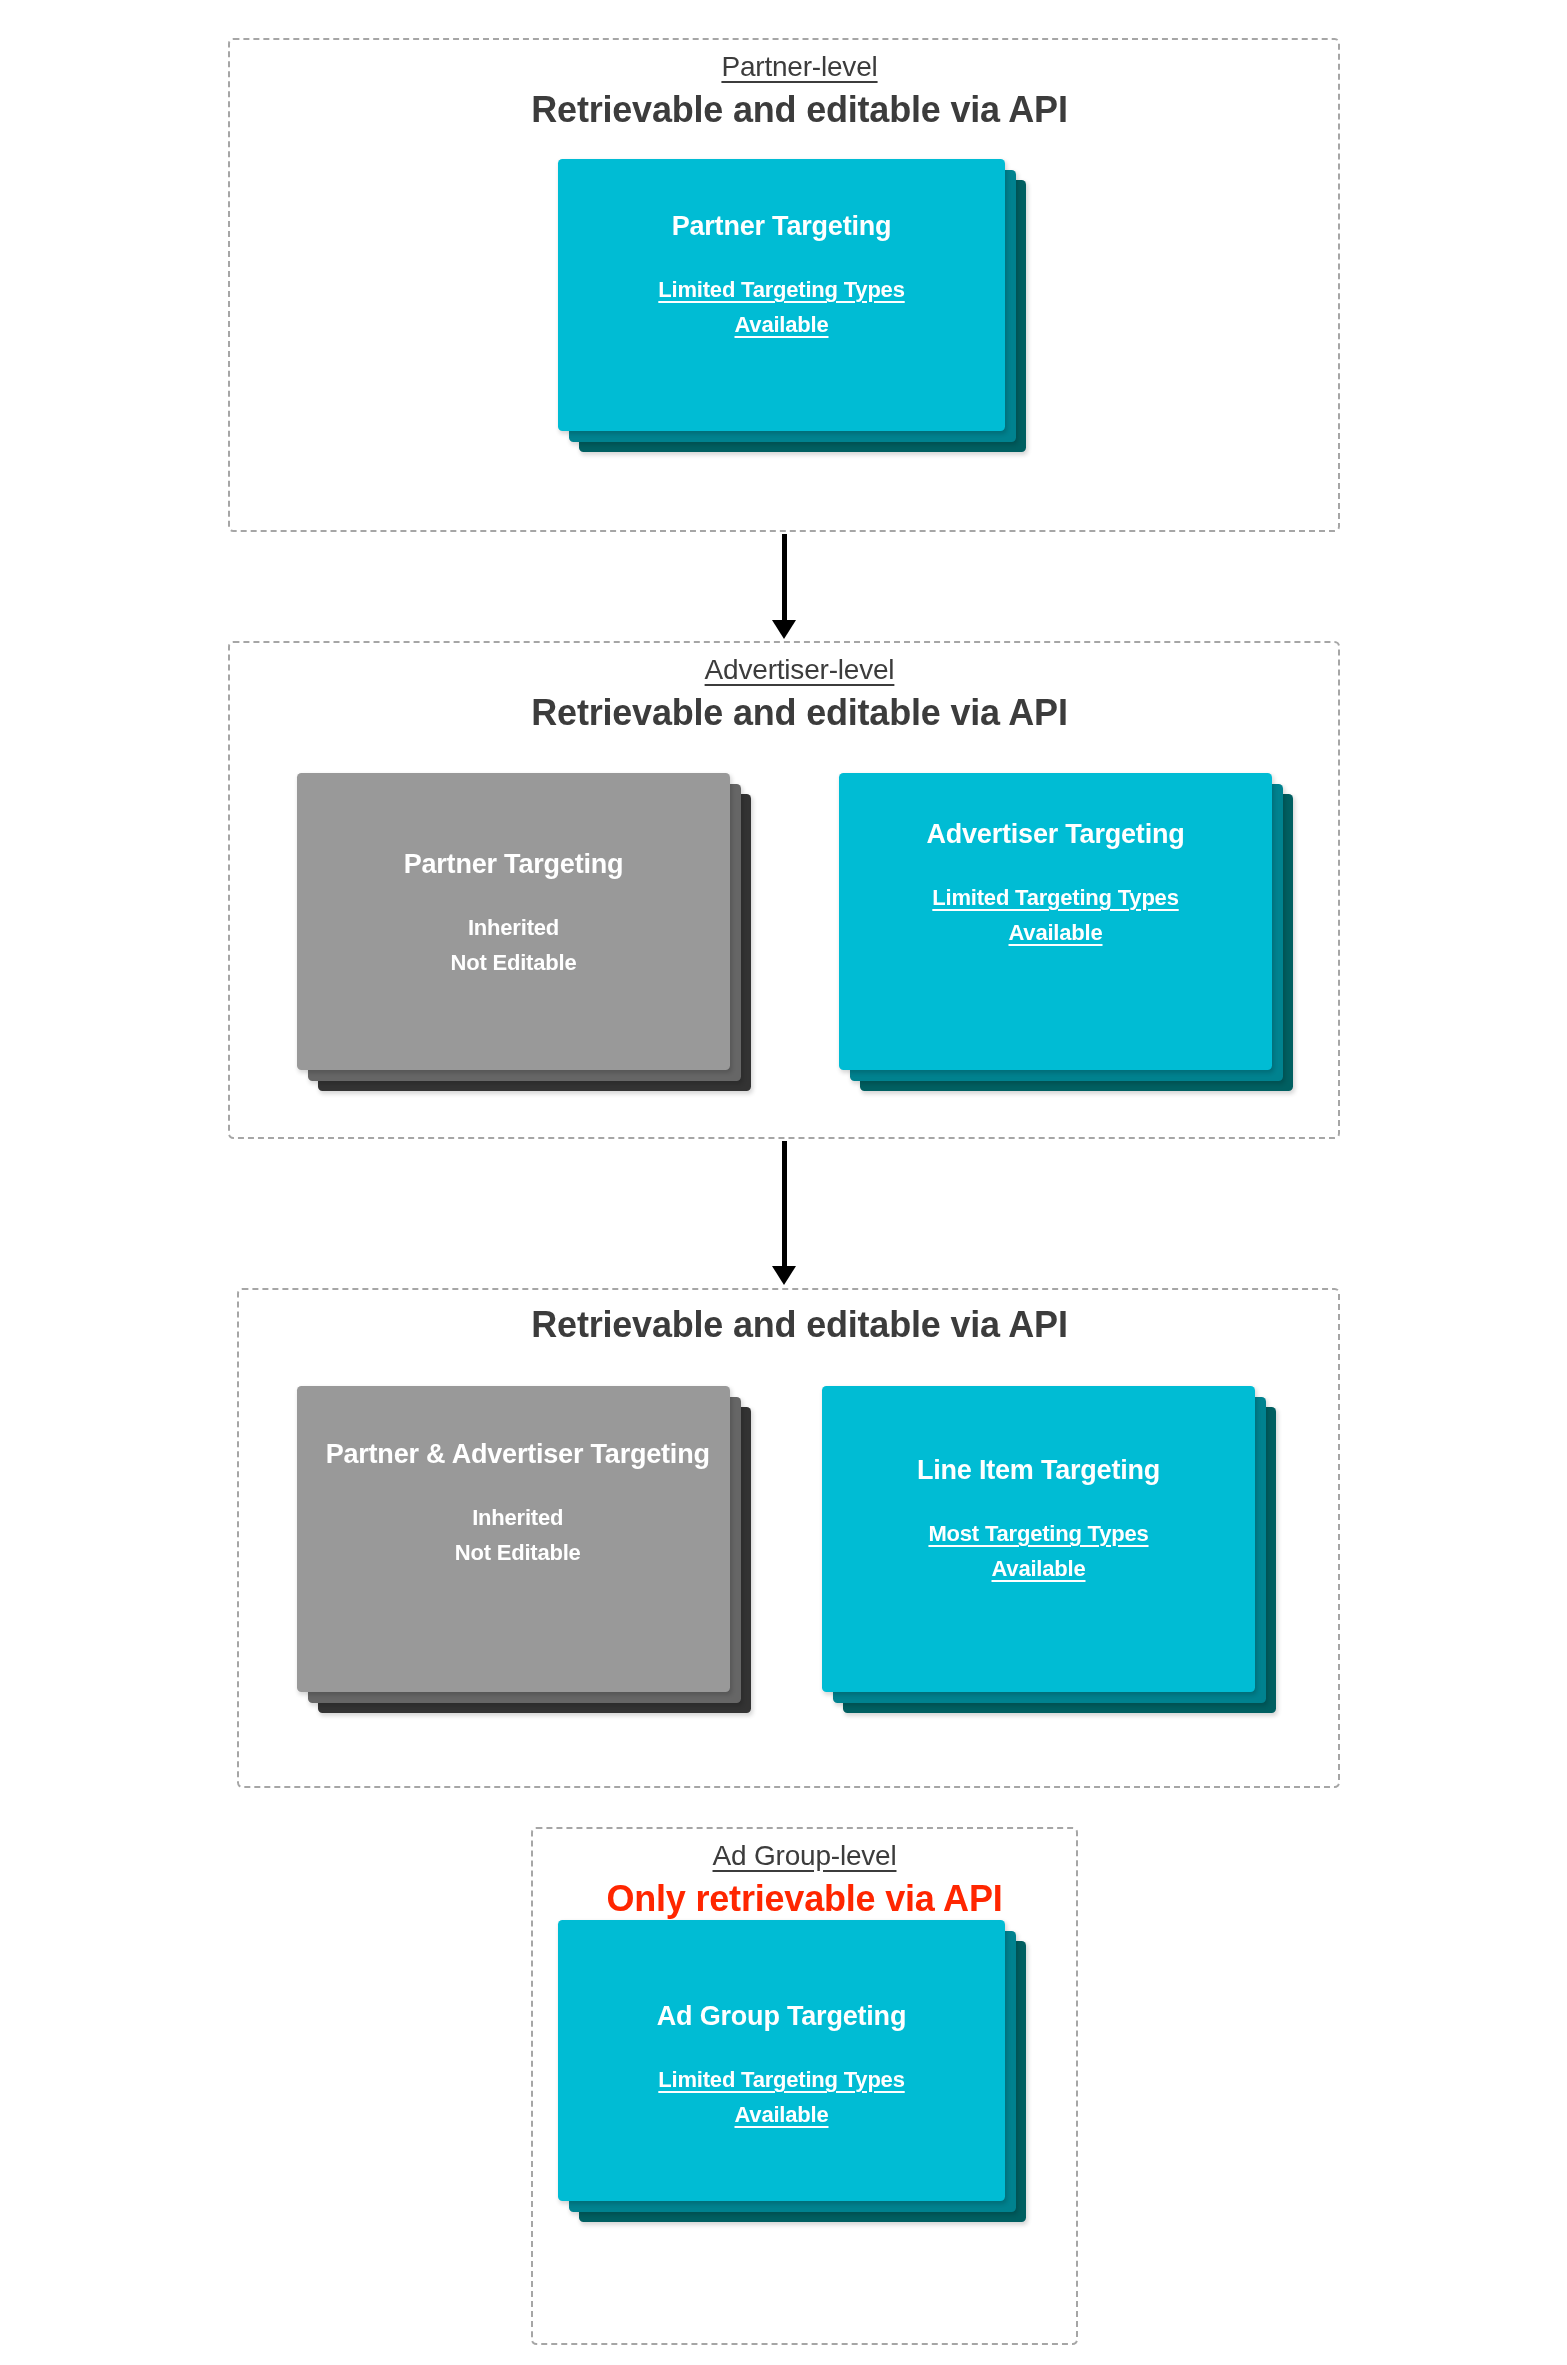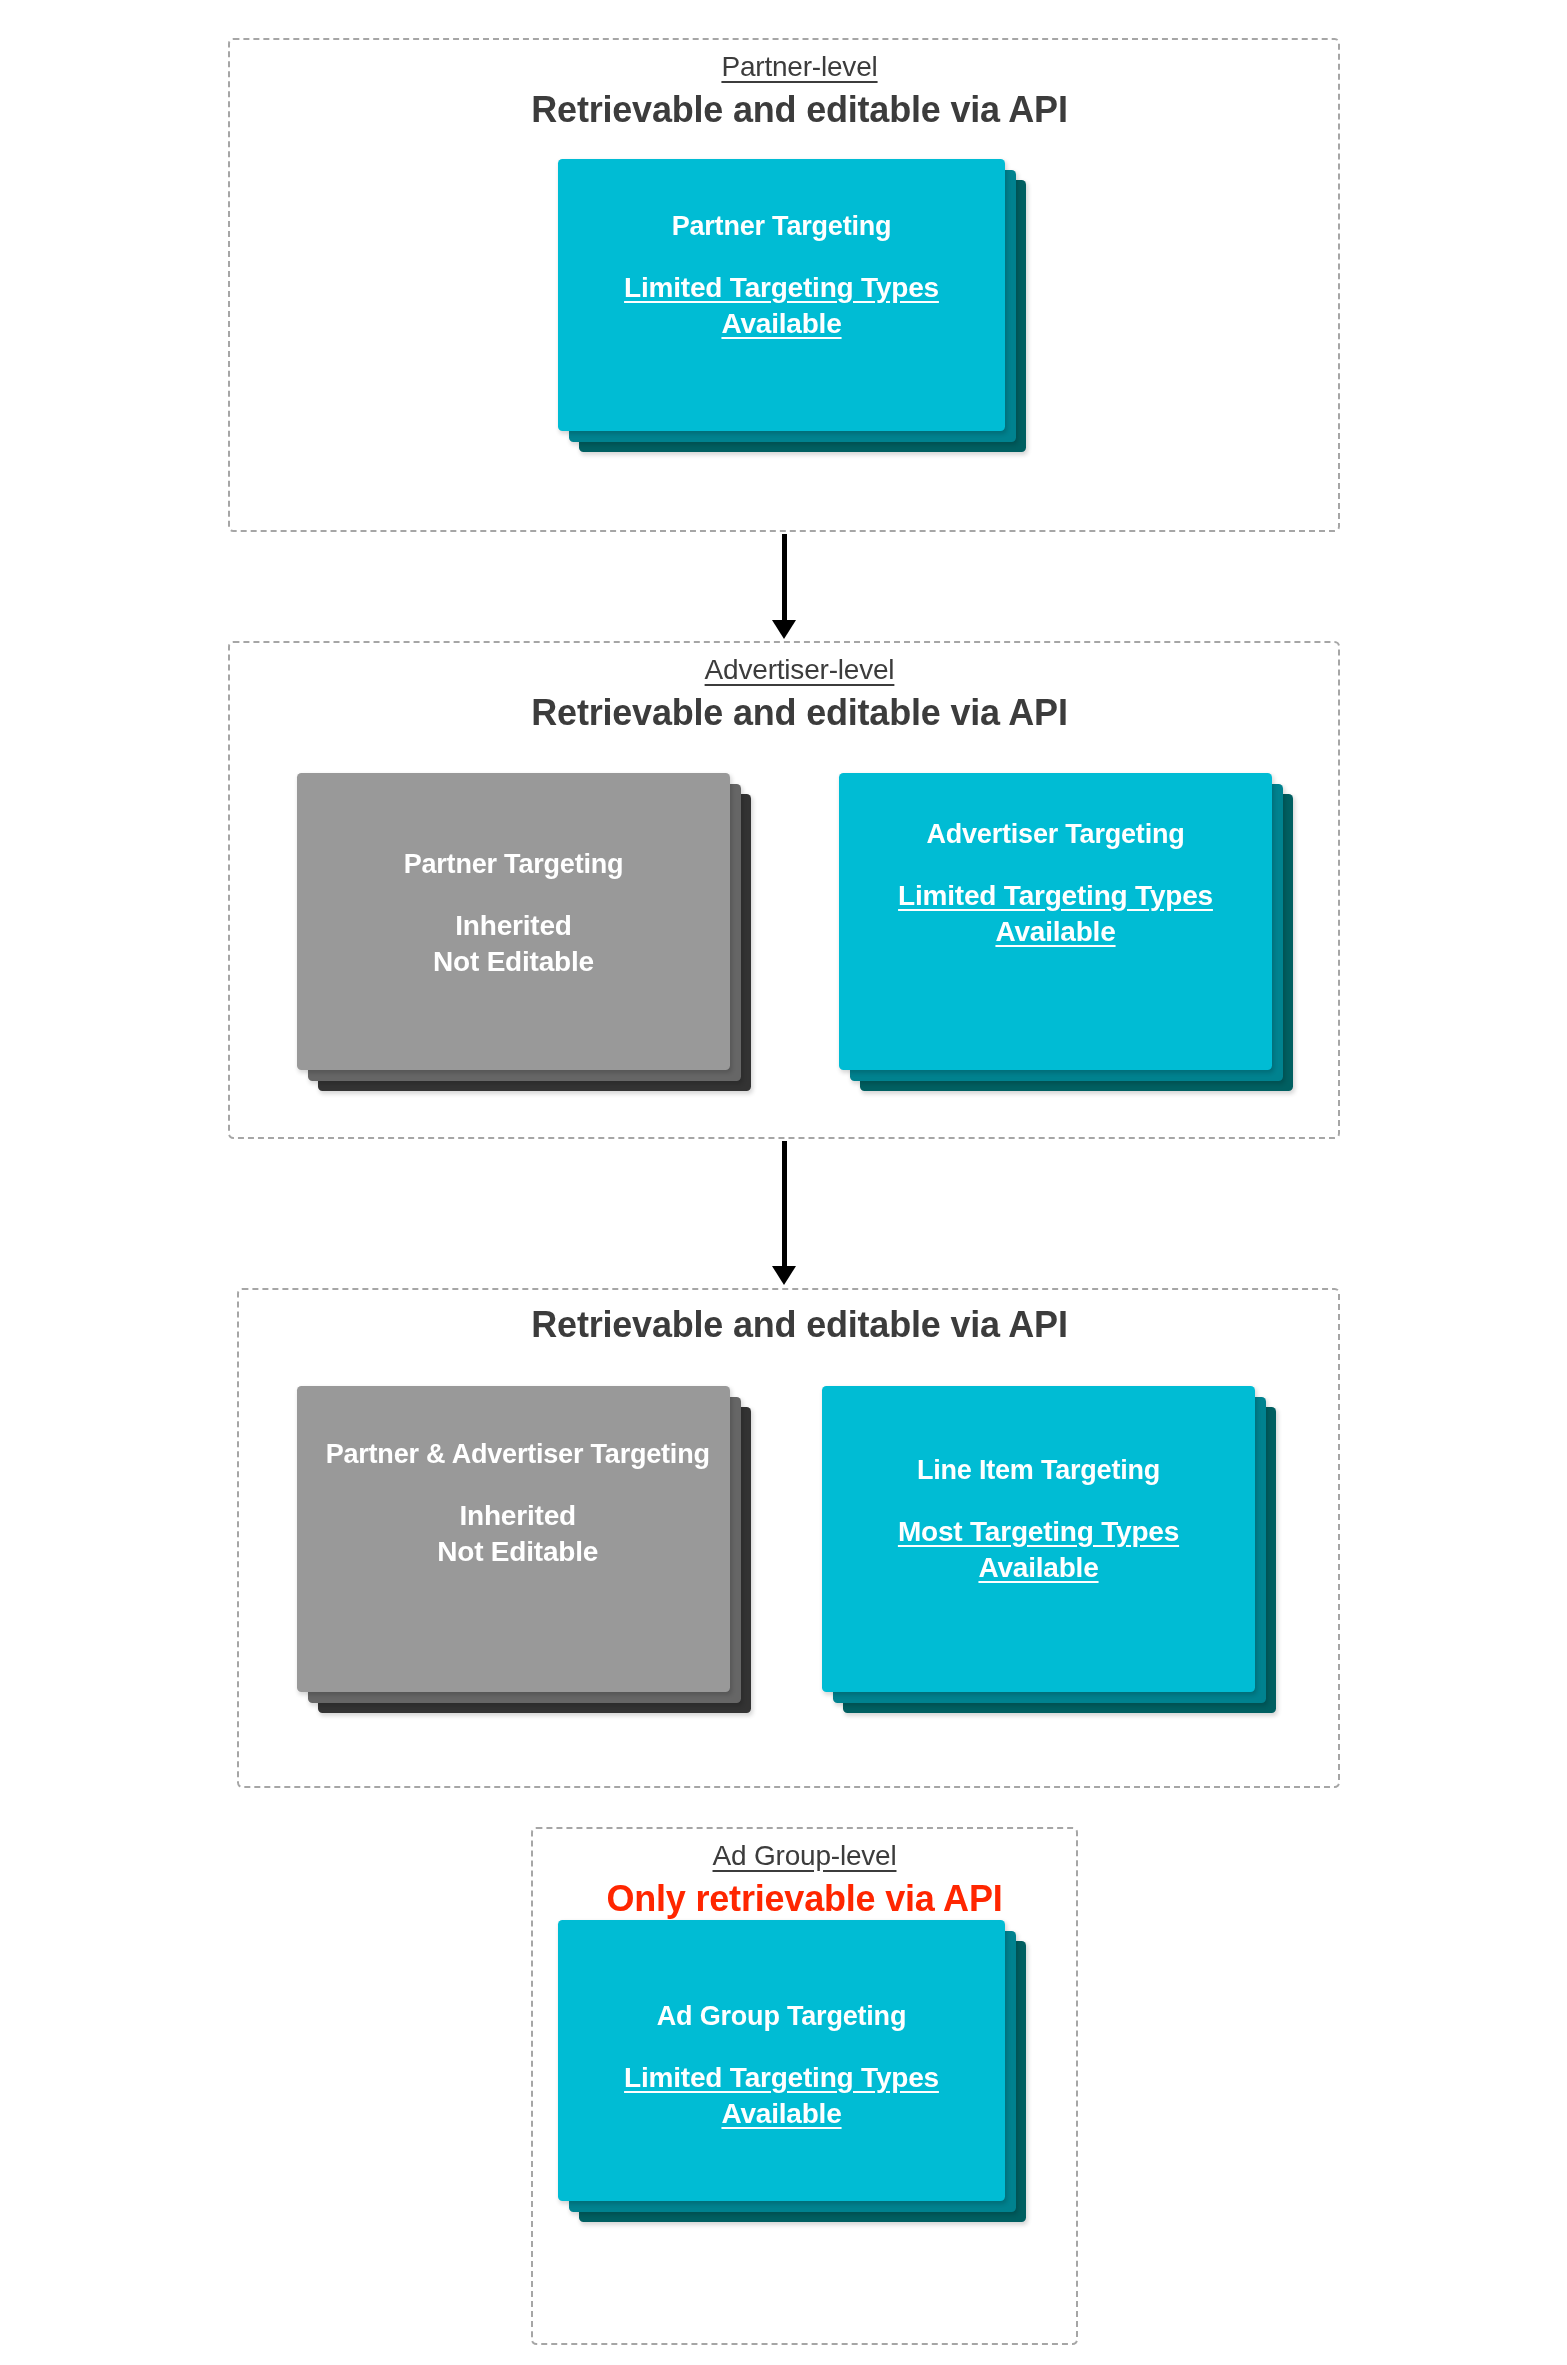--- a/index.html
+++ b/index.html
@@ -86,30 +86,31 @@
     position: absolute;
     left: 0; top: 0;
     width: 100%;
     height: 100%;
     box-sizing: border-box;
     display: flex;
     flex-direction: column;
     align-items: center;
     justify-content: flex-start;
     text-align: center;
+    gap: 6px;
   }
   .card-title {
     font-size: 27px;
     font-weight: bold;
     color: #ffffff;
     line-height: 1.26;
     letter-spacing: -0.2px;
   }
   .card-sub {
-    font-size: 28px;
+    font-size: 22px;
     font-weight: bold;
     color: #ffffff;
     line-height: 1.30;
     letter-spacing: -0.2px;
   }
   .card-sub.link {
     text-decoration: underline;
     text-underline-offset: 3.6px;
   }
 

